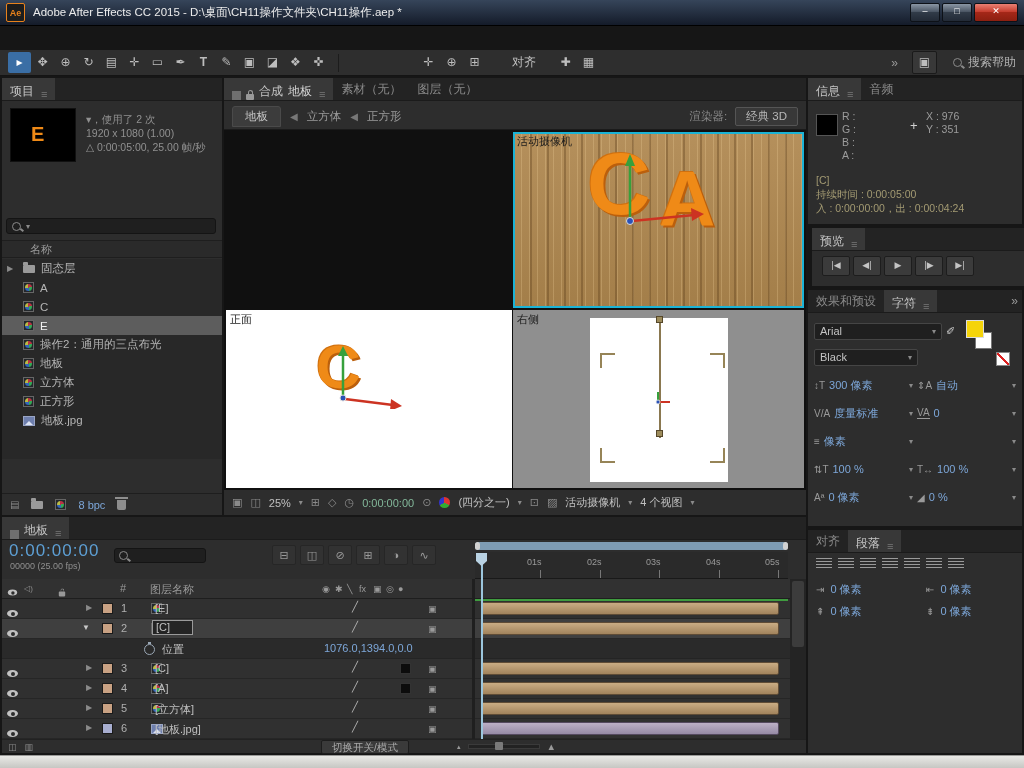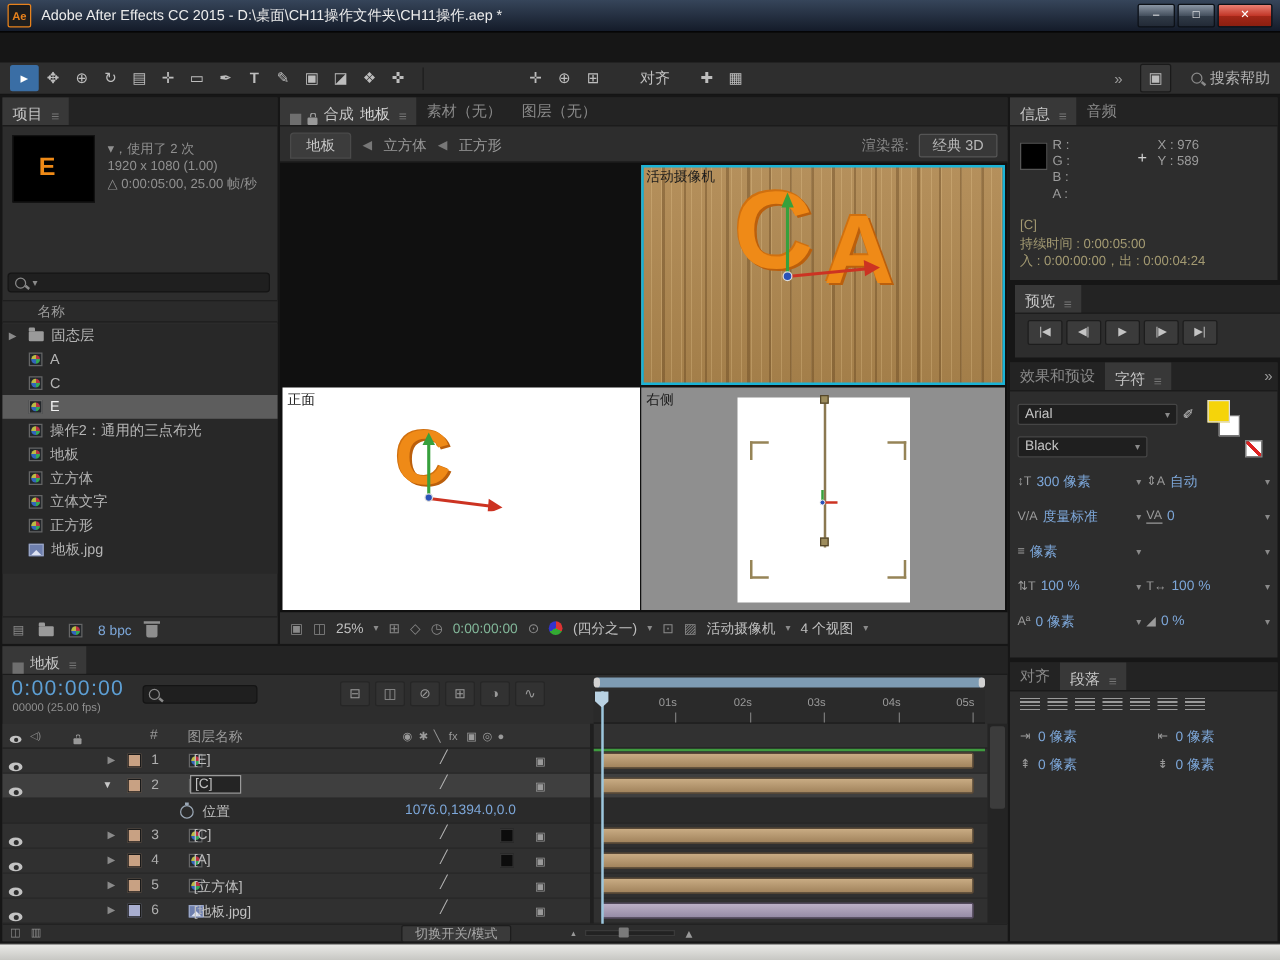--- a/index.html
+++ b/index.html
@@ -234,25 +234,20 @@
         <span>地板</span>
       </div>
       <div class="pj-row">
         <span style="width:10px"></span>
           <span class="comp-i"></span>
         <span>立方体</span>
       </div>
       <div class="pj-row">
         <span style="width:10px"></span>
           <span class="comp-i"></span>
-        <span>立体文字</span>
-      </div>
-      <div class="pj-row">
-        <span style="width:10px"></span>
-          <span class="comp-i"></span>
         <span>正方形</span>
       </div>
       <div class="pj-row">
         <span style="width:10px"></span>
           <span class="img-i"></span>
         <span>地板.jpg</span>
       </div>
     </div>
     <div class="pj-foot">
       <span class="dim" style="font-size:10px">▤</span>
@@ -370,21 +365,21 @@
           <span>音频</span>
         </div>
       </div>
       <div class="abs" style="left:8px;top:36px;width:20px;height:20px;background:#000;border:1px solid #555;"></div>
       <span class="inf abs" style="left:34px;top:32px">R :</span>
       <span class="inf abs" style="left:34px;top:45px">G :</span>
       <span class="inf abs" style="left:34px;top:58px">B :</span>
       <span class="inf abs" style="left:34px;top:71px">A :</span>
       <span class="abs" style="left:102px;top:40px;color:#d0d0d0;font-size:13px">+</span>
       <span class="inf abs" style="left:118px;top:32px">X : 976</span>
-      <span class="inf abs" style="left:118px;top:45px">Y : 589</span>
+      <span class="inf abs" style="left:118px;top:45px">Y : 351</span>
       <span class="inf2 abs" style="left:8px;top:96px">[C]</span>
       <span class="inf2 abs" style="left:8px;top:110px">持续时间 : 0:00:05:00</span>
       <span class="inf2 abs" style="left:8px;top:124px">入 : 0:00:00:00，出 : 0:00:04:24</span>
     </div>
 
     <div class="panel" style="left:4px;top:150px;width:214px;height:58px;">
       <div class="phead">
         <div class="ptab active">
           <span>预览</span>
           <span class="pmenu">≡</span>

